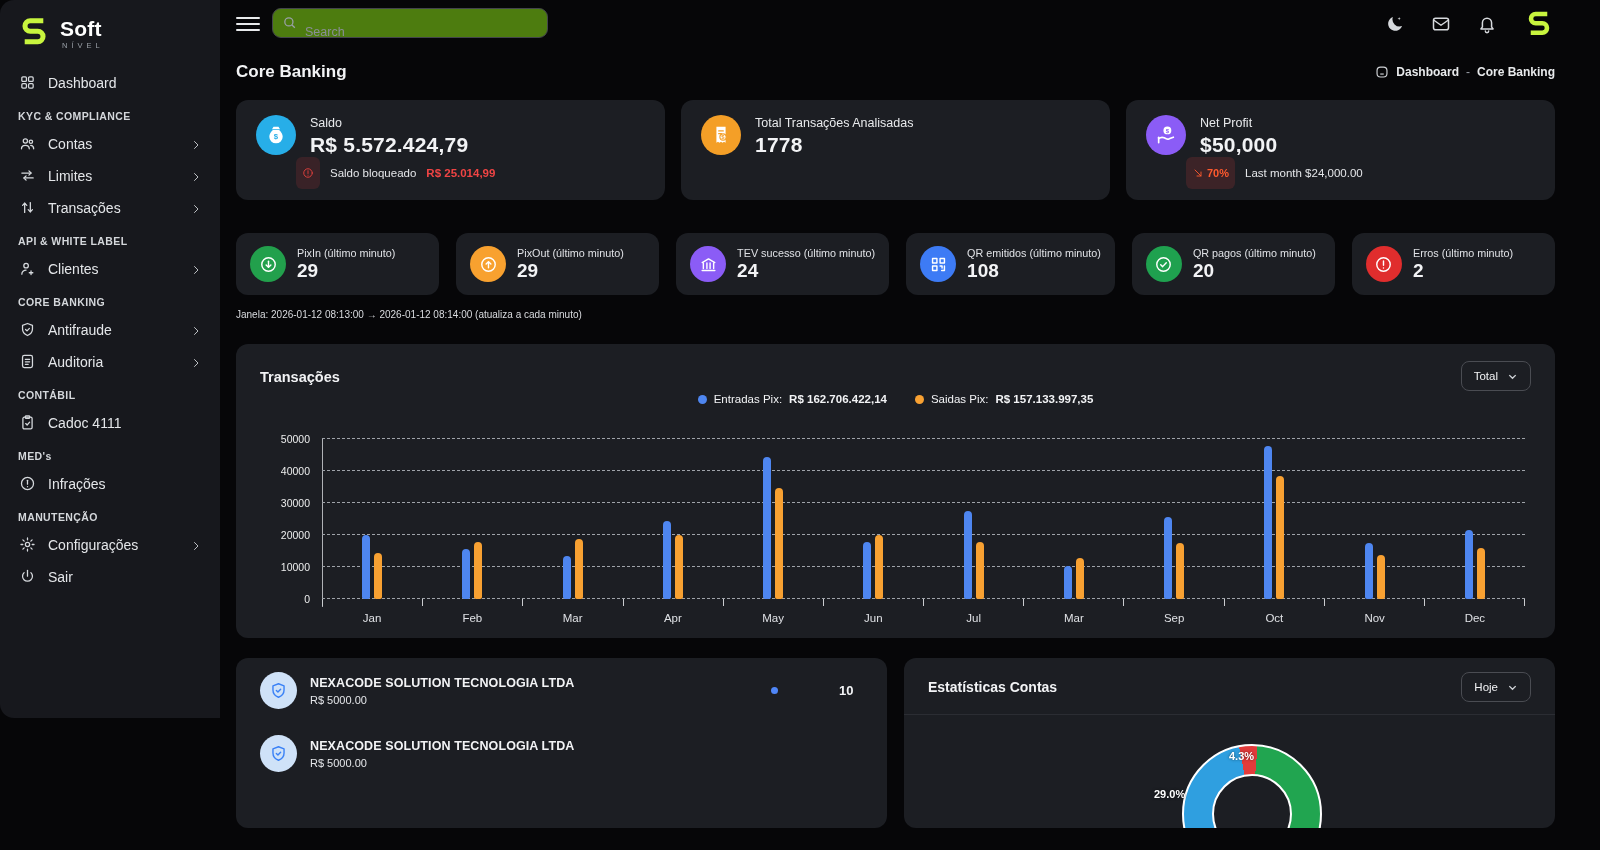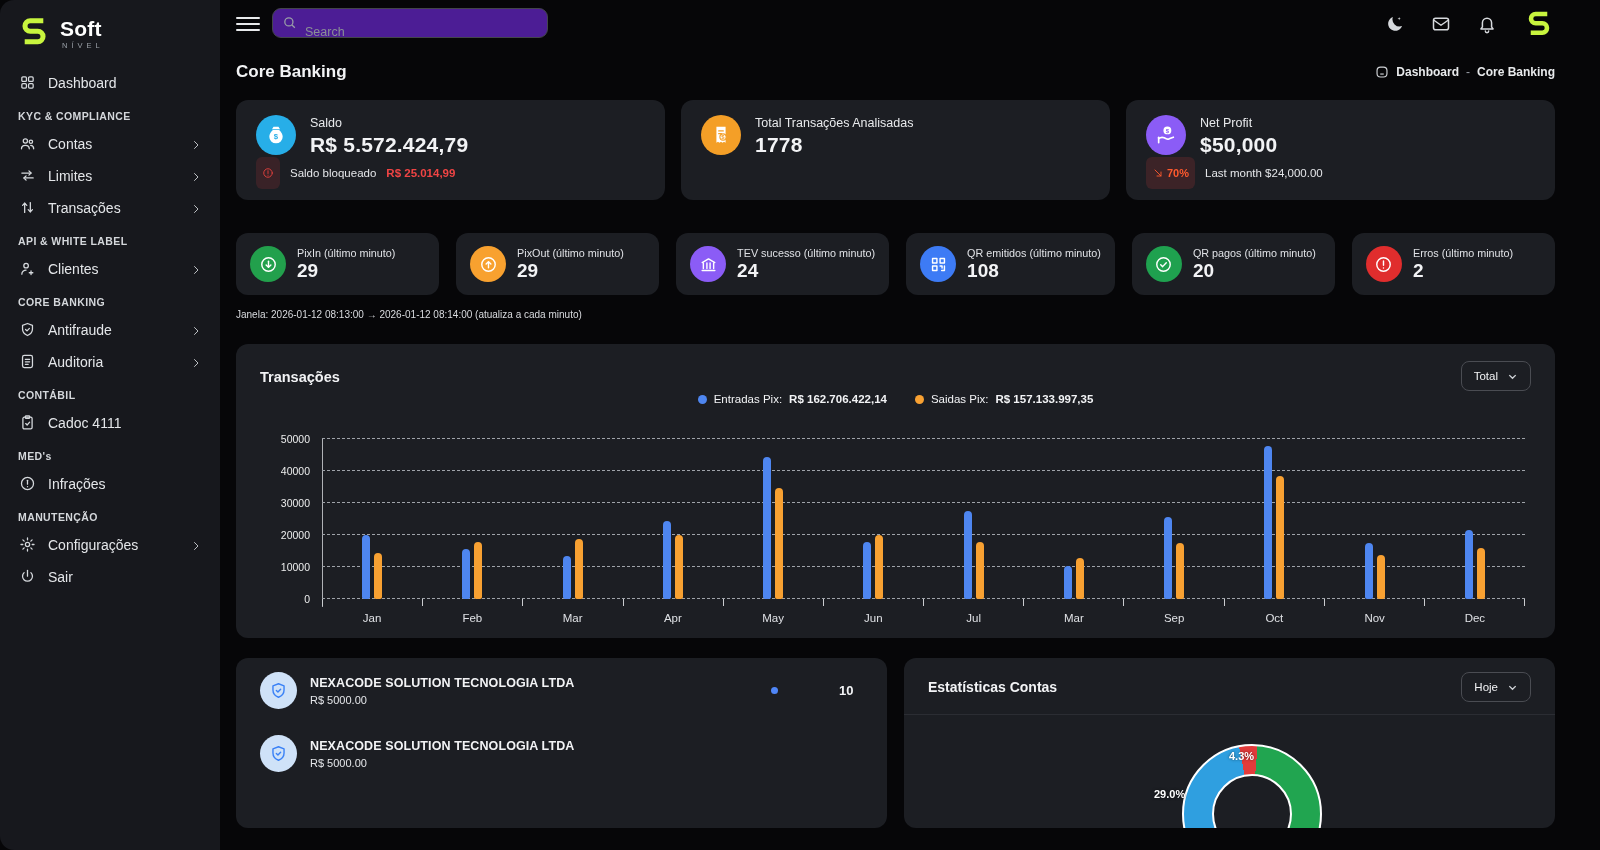--- a/index.html
+++ b/index.html
@@ -1,20 +1,20 @@
 <!DOCTYPE html>
 <html><head>
 <meta charset="utf-8">
 <style>
   * { margin:0; padding:0; box-sizing:border-box; }
   html,body { width:1600px; height:850px; overflow:hidden; background:#060608; font-family:"Liberation Sans", sans-serif; color:#f2f3f5; }
   body { display:flex; }
 
   
-  .sidebar { width:220px; min-width:220px; height:850px; background:#17181d; border-top-left-radius:14px; border-bottom-left-radius:14px; overflow:hidden; }
+  .sidebar { width:220px; min-width:220px; height:718px; background:#17181d; border-top-left-radius:14px; border-bottom-left-radius:14px; overflow:hidden; }
   .brand { display:flex; align-items:flex-start; gap:8px; padding:14px 16px 10px; }
   .brand-glyph { width:36px; height:36px; }
   .brand-text { line-height:1; padding-top:4px; }
   .brand-name { font-size:21px; font-weight:bold; color:#fff; letter-spacing:.2px; }
   .brand-sub { font-size:7.5px; letter-spacing:4px; color:#9aa0a8; margin-top:3px; margin-left:2px; }
   .nav { padding:6px 0; }
   .nav-header { padding:11px 18px 5px; font-size:10.5px; font-weight:bold; letter-spacing:.4px; color:#d4d7db; }
   .nav-link { display:flex; align-items:center; gap:12px; height:31px; margin:1px 8px; padding:0 10px; border-radius:8px; color:#e4e6e9; font-size:14px; cursor:pointer; }
   .nav-ic { width:18px; height:18px; display:flex; align-items:center; justify-content:center; color:#d6d9dd; }
   .nav-ic svg { width:17px; height:17px; }
@@ -22,21 +22,21 @@
   .nav-chev { width:12px; height:12px; color:#cfd2d6; }
   .nav-chev svg { width:12px; height:12px; }
 
   
   .main { flex:1; height:850px; overflow:hidden; padding:0 45px 0 16px; }
   .topbar { height:48px; display:flex; align-items:center; gap:12px; }
   .hamburger { width:24px; height:18px; display:flex; flex-direction:column; justify-content:center; gap:3.5px; cursor:pointer; }
   .hamburger span { display:block; height:2.6px; background:#e8eaec; border-radius:2px; }
   .search-wrap { position:relative; width:276px; }
   .search-wrap svg { position:absolute; left:10px; top:7px; width:15px; height:15px; color:#9aa0a8; }
-  .search-input { width:100%; height:30px; background:#4c1d95; border:1px solid #43454b; border-radius:9px; color:#e4e6e9; font-size:12.5px; padding:18px 10px 0 32px; outline:none; }
+  .search-input { width:100%; height:30px; background:#4d7c0f; border:1px solid #43454b; border-radius:9px; color:#e4e6e9; font-size:12.5px; padding:18px 10px 0 32px; outline:none; }
   .search-input::placeholder { color:#8a8f96; }
   .topbar-right { margin-left:auto; display:flex; align-items:center; gap:26px; }
   .tb-ic { width:20px; height:20px; color:#d6d9dd; cursor:pointer; }
   .tb-ic svg { width:20px; height:20px; }
   .tb-logo { width:32px; height:32px; cursor:pointer; }
 
   .page-head { display:flex; align-items:center; justify-content:space-between; margin:14px 0 18px; }
   .page-title { font-size:17px; font-weight:bold; }
   .breadcrumb { display:flex; align-items:center; gap:7px; font-size:12px; font-weight:bold; color:#e8eaec; }
   .breadcrumb .bc-ic { width:14px; height:14px; color:#cfd2d6; }
@@ -47,21 +47,21 @@
 
   
   .stat-row { display:grid; grid-template-columns:repeat(3,1fr); gap:16px; }
   .stat-card { height:100px; padding:15px 20px 13px; display:flex; flex-direction:column; justify-content:space-between; }
   .stat-top { display:flex; gap:14px; }
   .stat-ic { width:40px; height:40px; border-radius:50%; display:flex; align-items:center; justify-content:center; flex:none; }
   .stat-ic svg { width:22px; height:22px; }
   .stat-label { font-size:12.5px; color:#e8eaec; margin-top:1px; }
   .stat-value { font-size:21px; font-weight:bold; margin-top:3px; letter-spacing:.2px; }
   .stat-foot { display:flex; align-items:center; gap:10px; font-size:11.5px; color:#e4e6e9; }
-  .stat-badge { min-width:22px; height:22px; border-radius:6px; display:flex; align-items:center; justify-content:center; font-size:11px; font-weight:bold; padding:16px 6px; gap:3px; }
+  .stat-badge { min-width:22px; height:22px; border-radius:6px; display:flex; align-items:center; justify-content:center; font-size:11px; font-weight:bold; padding:16px 6px; gap:3px;margin-left:40px; }
   .stat-highlight { font-weight:bold; }
 
   
   .metric-row { display:grid; grid-template-columns:repeat(6,1fr); gap:17px; margin-top:33px; }
   .metric-card { height:62px; padding:10px 14px; display:flex; align-items:center; gap:11px; }
   .metric-ic { width:36px; height:36px; border-radius:50%; display:flex; align-items:center; justify-content:center; color:#fff; flex:none; }
   .metric-ic svg { width:19px; height:19px; }
   .metric-label { font-size:10.8px; color:#dfe1e5; white-space:nowrap; }
   .metric-value { font-size:19px; font-weight:bold; margin-top:1px; }
 

